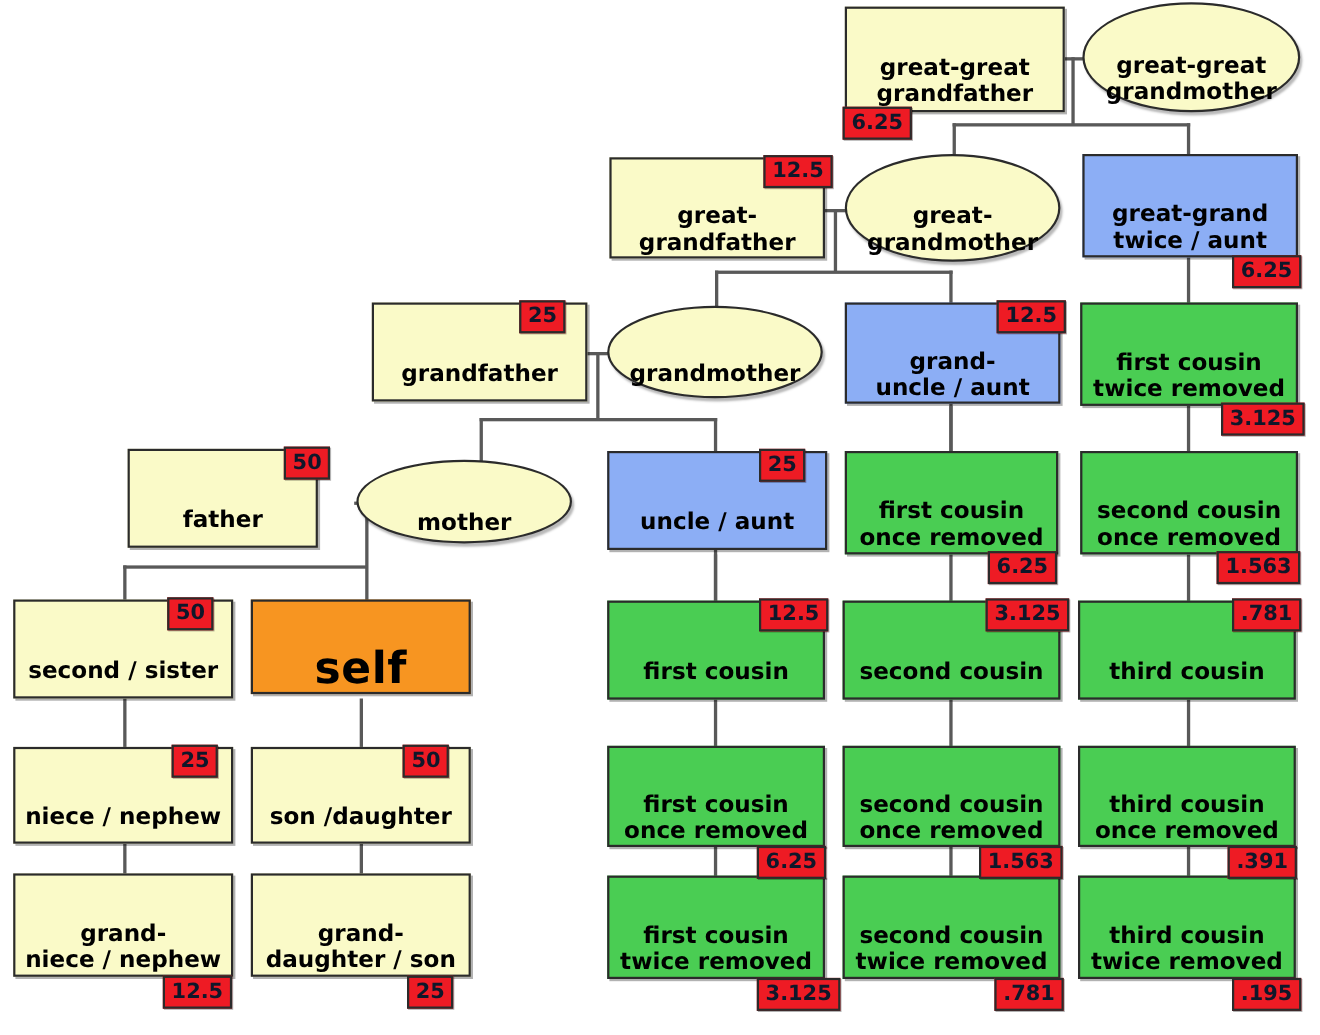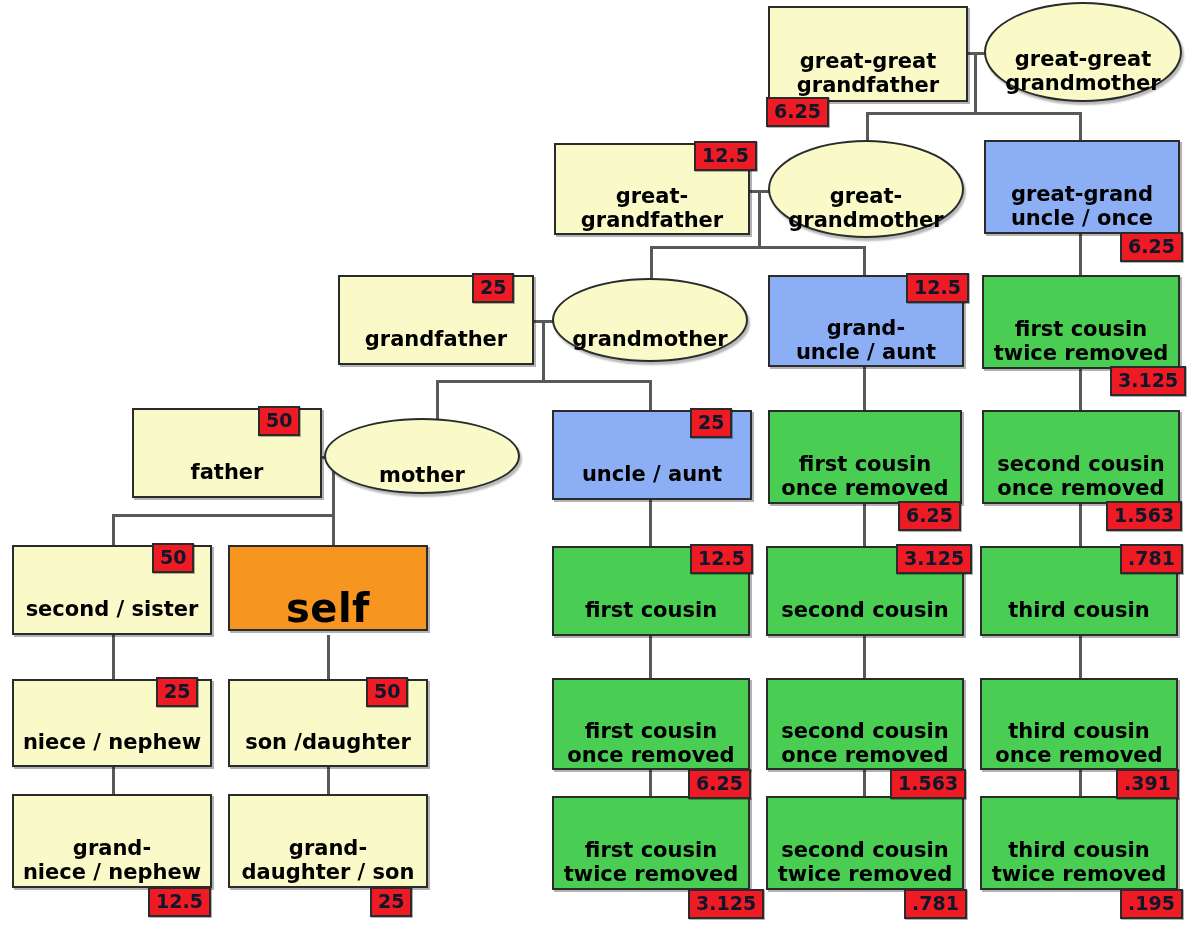--- a/index.html
+++ b/index.html
@@ -138,41 +138,41 @@
         <span class="lbl">great-
 grandfather</span>
       </div>
       <div class="badge" style="left: 694px; top: 141px;">12.5</div>
       <div class="node yellow ellipse" style="left: 768px; top: 140px; width: 196px; height: 98px;">
         <span class="lbl">great-
 grandmother</span>
       </div>
       <div class="node blue" style="left: 984px; top: 140px; width: 196px; height: 94px;">
         <span class="lbl">great-grand
-uncle / once</span>
+twice / aunt</span>
       </div>
       <div class="badge" style="left: 1120px; top: 232px;">6.25</div>
       <div class="node yellow" style="left: 338px; top: 275px; width: 196px; height: 90px;">
         <span class="lbl">grandfather</span>
       </div>
       <div class="badge" style="left: 472px; top: 273px;">25</div>
       <div class="node yellow ellipse" style="left: 552px; top: 278px; width: 196px; height: 84px;">
         <span class="lbl">grandmother</span>
       </div>
       <div class="node blue" style="left: 768px; top: 275px; width: 196px; height: 92px;">
         <span class="lbl">grand-
 uncle / aunt</span>
       </div>
       <div class="badge" style="left: 906px; top: 273px;">12.5</div>
       <div class="node green" style="left: 982px; top: 275px; width: 198px; height: 94px;">
         <span class="lbl">first cousin
 twice removed</span>
       </div>
       <div class="badge" style="left: 1110px; top: 366px;">3.125</div>
-      <div class="node yellow" style="left: 132px; top: 408px; width: 190px; height: 90px;">
+      <div class="node yellow" style="left: 116px; top: 408px; width: 173px; height: 90px;">
         <span class="lbl">father</span>
       </div>
       <div class="badge" style="left: 258px; top: 406px;">50</div>
       <div class="node yellow ellipse" style="left: 324px; top: 418px; width: 196px; height: 76px;">
         <span class="lbl">mother</span>
       </div>
       <div class="node blue" style="left: 552px; top: 410px; width: 200px; height: 90px;">
         <span class="lbl">uncle / aunt</span>
       </div>
       <div class="badge" style="left: 690px; top: 408px;">25</div>

